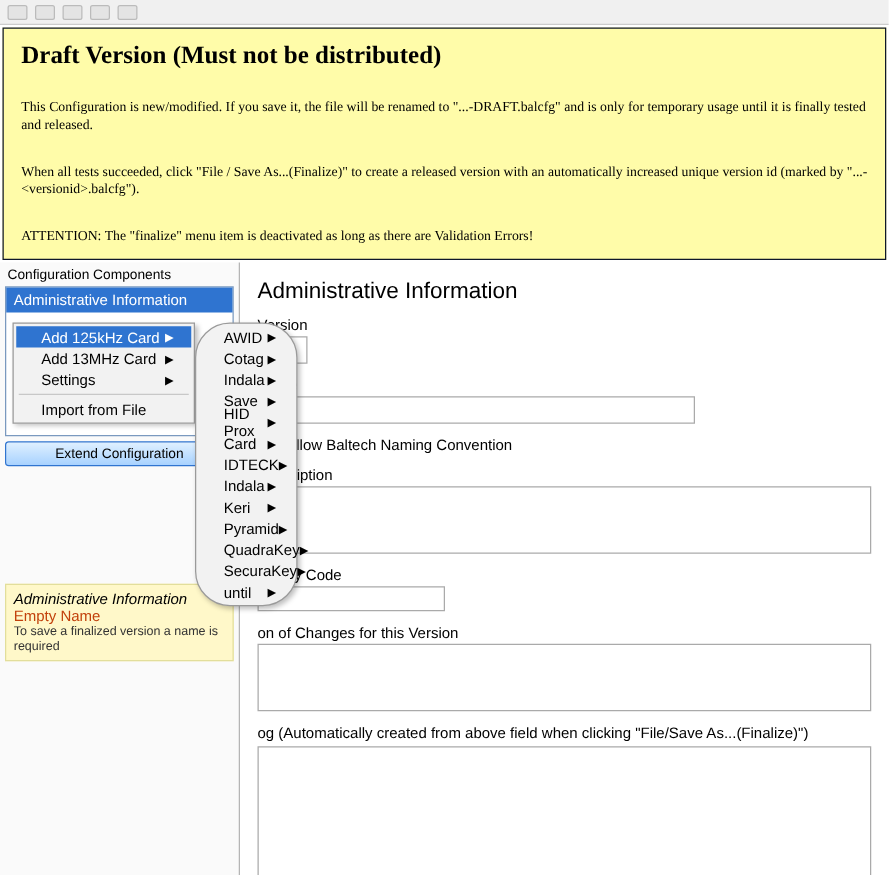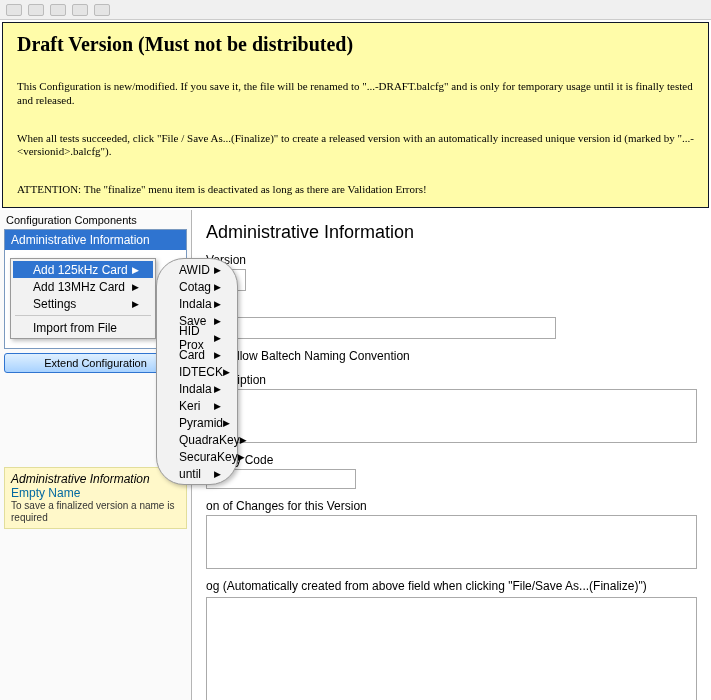--- a/index.html
+++ b/index.html
@@ -21,21 +21,21 @@
 .left .list-item.sel { background: #2f74d0; color: #fff; }
 
 .btn-wide {
   margin-top: 4px; width: 100%; height: 20px; line-height: 18px; text-align: center;
   border: 1px solid #2f74d0; border-radius: 3px;
   background: linear-gradient(#dff0ff,#a8d2ff); font-size: 11px; cursor: pointer;
 }
 
 .info-card { margin-top: 94px; background: #fff8c9; border: 1px solid #e2de9b; padding: 4px 6px; font-size: 11px; }
 .info-card .title { font-style: italic; font-size: 12px; }
-.info-card .warn  { color: #0369a1; font-size: 12px; }
+.info-card .warn  { color: #c2410c; font-size: 12px; }
 .info-card .body  { color: #333; font-size: 10px; line-height: 1.2; }
 
 .right { flex: 1; padding: 12px 14px; overflow: hidden; }
 .right h2 { font-size: 18px; font-weight: normal; margin-bottom: 10px; }
 .form-row { margin-bottom: 10px; }
 .form-row label { display: block; font-size: 12px; margin-bottom: 2px; }
 input.short { width: 40px; height: 22px; border: 1px solid #aaa; padding: 2px 4px; }
 input.long  { width: 350px; height: 22px; border: 1px solid #aaa; padding: 2px 4px; }
 input.mid   { width: 150px; height: 20px; border: 1px solid #aaa; padding: 2px 4px; }
 .chk { display: flex; align-items: center; gap: 4px; }

